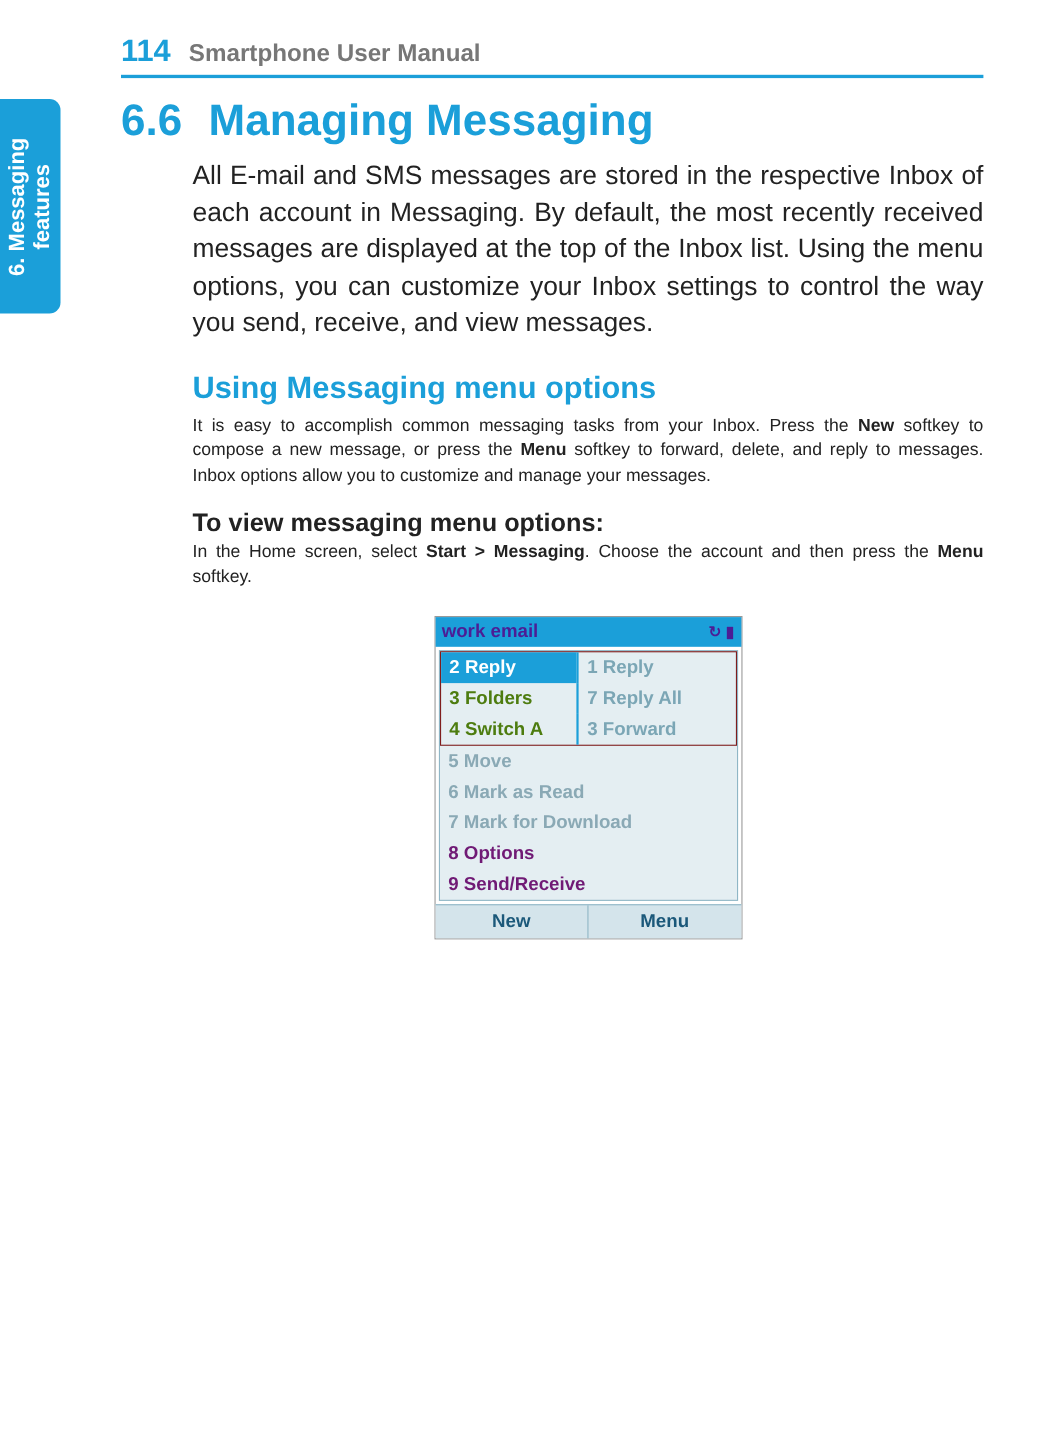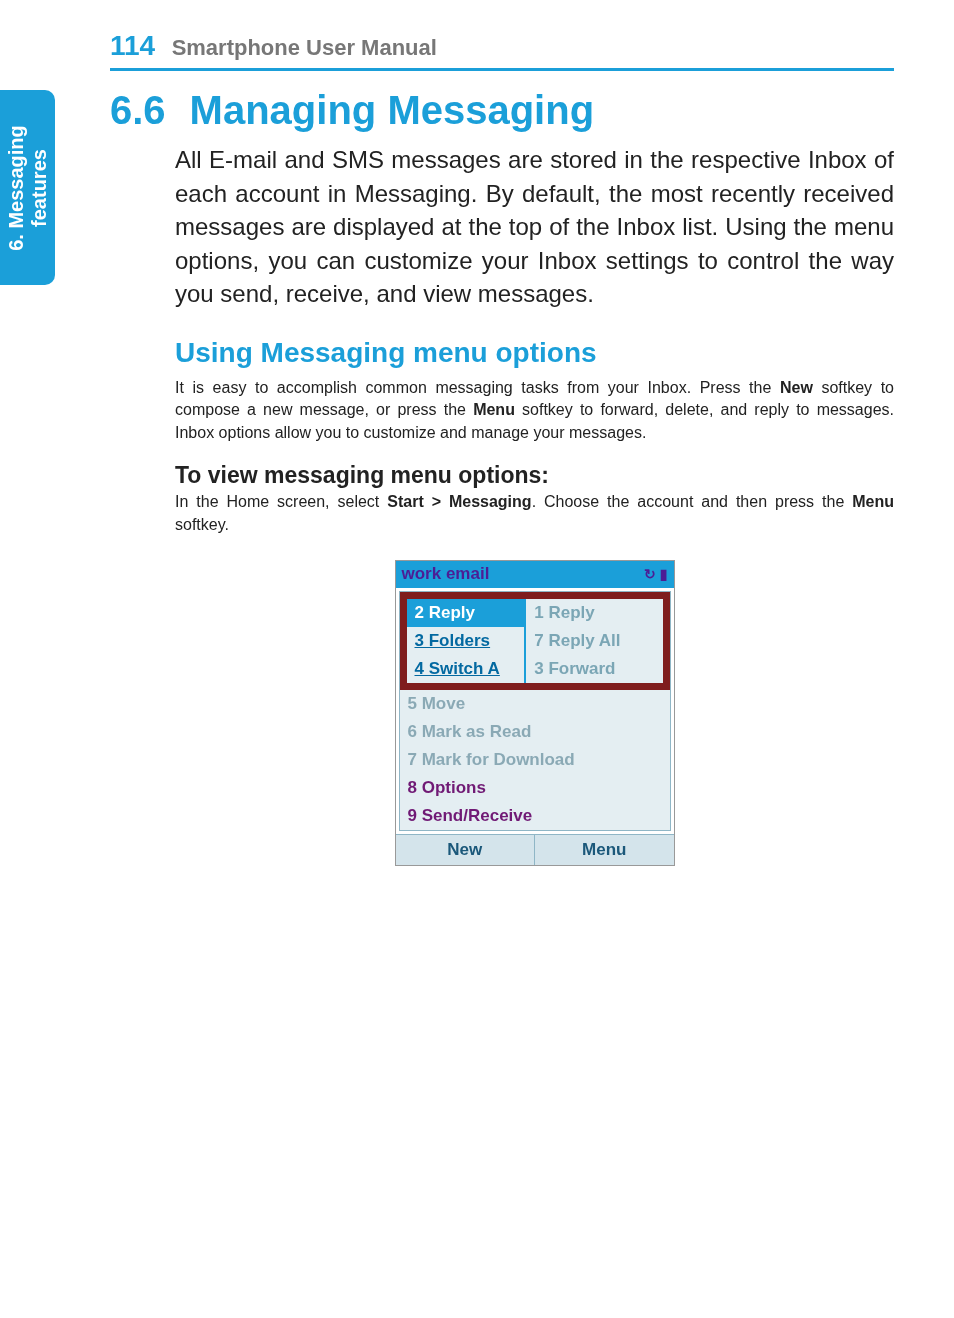--- a/index.html
+++ b/index.html
@@ -127,23 +127,23 @@
     flex: 0 0 46%;
     padding: 4px 8px;
   }
   .submenu-right {
     flex: 1;
     padding: 4px 8px;
     color: #7ba6b5;
     border-left: 2px solid #1b9fd9;
   }
   .submenu-left.selected { background: #1b9fd9; color: #fff; }
-  .submenu-left.enabled { color: #0369a1; text-decoration: underline; }
+  .submenu-left.enabled { color: #4d7c0f; }
   .submenu-stack {
-    border: 7px solid #7f1d1d;
+    border: 1px solid #7f1d1d;
   }
   .phone-softkeys {
     display: flex;
     background: #d4e4eb;
     border-top: 1px solid #8fb6c6;
   }
   .softkey {
     flex: 1;
     text-align: center;
     padding: 5px 0;

